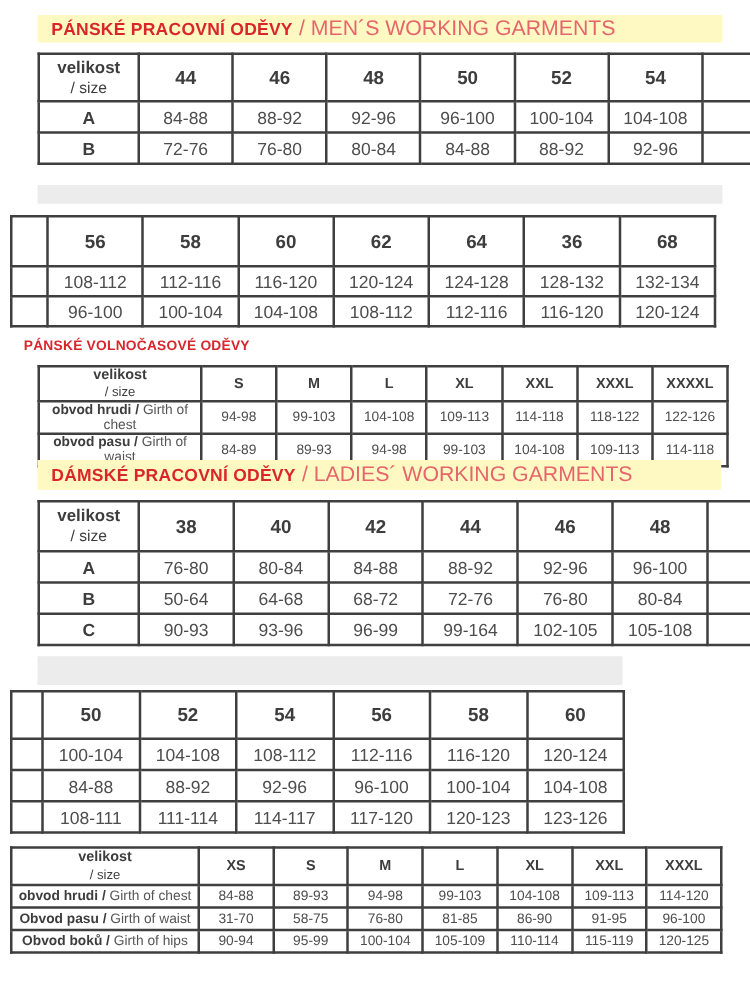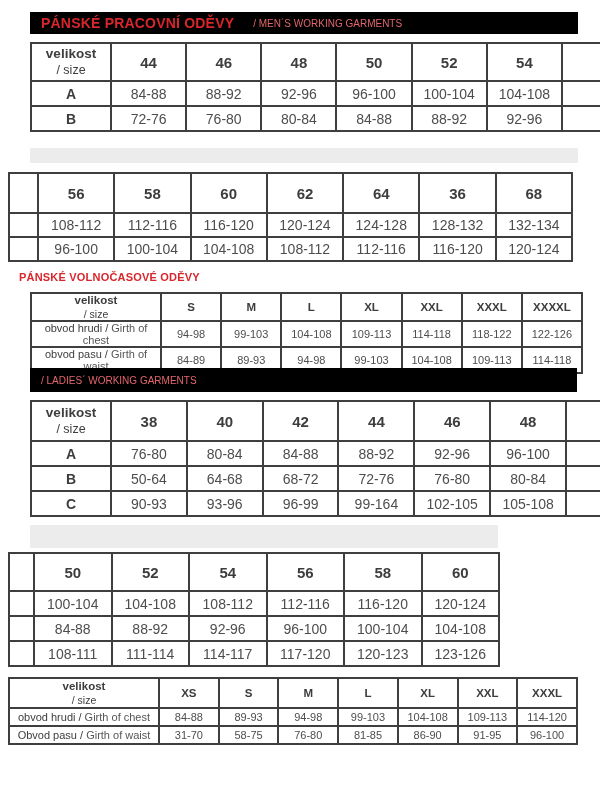--- a/index.html
+++ b/index.html
@@ -4,47 +4,47 @@
 <style>
   *{box-sizing:border-box}
   html,body{margin:0;padding:0}
   body{
     width:600px;height:800px;position:relative;overflow:hidden;
     background:#ffffff;
     font-family:"Liberation Sans",sans-serif;
   }
   
   .title-band{
-    position:absolute;background:#000000;
-    display:flex;align-items:center;gap:19px;
+    position:absolute;background:#fef9c3;
+    display:flex;align-items:center;gap:5px;
     padding-left:11px;white-space:nowrap;
   }
   .tb{color:#d8262c;font-weight:700;font-size:14px;letter-spacing:.2px}
-  .tl{color:#e4656b;font-weight:400;font-size:10px}
+  .tl{color:#e4656b;font-weight:400;font-size:17px}
   #title2{position:absolute;background:transparent;display:flex;align-items:center;gap:4px;padding-left:1px;white-space:nowrap}
   #title2 .tb{font-size:11px}
   #title2 .tl{font-size:10.5px}
   .sep-band{position:absolute;background:#ececec}
   
   .tblhost{position:absolute}
   table{border-collapse:collapse;table-layout:fixed}
   th,td{border:2px solid #3f3f3f;text-align:center;vertical-align:middle;padding:0;overflow:hidden}
   tr.hrow th{font-weight:700}
   .cb{font-weight:700;line-height:1.2}
   .cs{font-weight:400;line-height:1.2}
   .t-big th{font-size:15px;color:#3d3d3d}
   .t-big td{font-size:14px;color:#4d4d4d}
   .t-big td.rowlab{font-weight:700;font-size:14px;color:#3d3d3d}
   .t-big .cb{font-size:13.5px;color:#3d3d3d}
   .t-big .cs{font-size:12.5px;color:#3d3d3d}
   .t-small th{font-size:11.5px;color:#3d3d3d}
   .t-small td{font-size:11px;color:#4d4d4d}
   .t-small .cb{font-size:11.5px;color:#3d3d3d}
   .t-small .cs{font-size:10.5px;color:#3d3d3d}
-  .t-small .lb{font-weight:400;color:#3d3d3d}
+  .t-small .lb{font-weight:700;color:#3d3d3d}
   .t-small .lr{font-weight:400;color:#555555}
   
   #band1{left:30px;top:12px;width:548px;height:22px}
   #t1{left:30px;top:42px}
   #t1 table{width:593px}
   #t1 .c0{width:80px} #t1 .cut{width:60px}
   #t1 tr{height:25px} #t1 tr.hrow{height:38px}
 
   #band2{left:30px;top:148px;width:548px;height:15px}
   #t2{left:8px;top:172px}
@@ -197,20 +197,21 @@
           <td>99-103</td>
           <td>104-108</td>
           <td>109-113</td>
           <td>114-118</td>
         </tr>
       </tbody>
     </table>
   </div>
 
 <div id="band3" class="title-band">
+  <span class="tb">DÁMSKÉ PRACOVNÍ ODĚVY</span>
   <span class="tl">/ LADIES´ WORKING GARMENTS</span>
 </div>
 <div id="t4" class="tblhost t-big">
     <table>
       <tbody>
         <tr class="hrow">
           <th class="c0">
             <div class="cb">velikost</div>
             <div class="cs">/ size</div>
           </th>
@@ -329,15 +330,25 @@
         <tr>
           <td class="c0 rowlab"><span class="lb">Obvod pasu /</span><span class="lr"> Girth of waist</span></td>
           <td>31-70</td>
           <td>58-75</td>
           <td>76-80</td>
           <td>81-85</td>
           <td>86-90</td>
           <td>91-95</td>
           <td>96-100</td>
         </tr>
+        <tr>
+          <td class="c0 rowlab"><span class="lb">Obvod boků /</span><span class="lr"> Girth of hips</span></td>
+          <td>90-94</td>
+          <td>95-99</td>
+          <td>100-104</td>
+          <td>105-109</td>
+          <td>110-114</td>
+          <td>115-119</td>
+          <td>120-125</td>
+        </tr>
       </tbody>
     </table>
   </div>
 
 </body></html>

